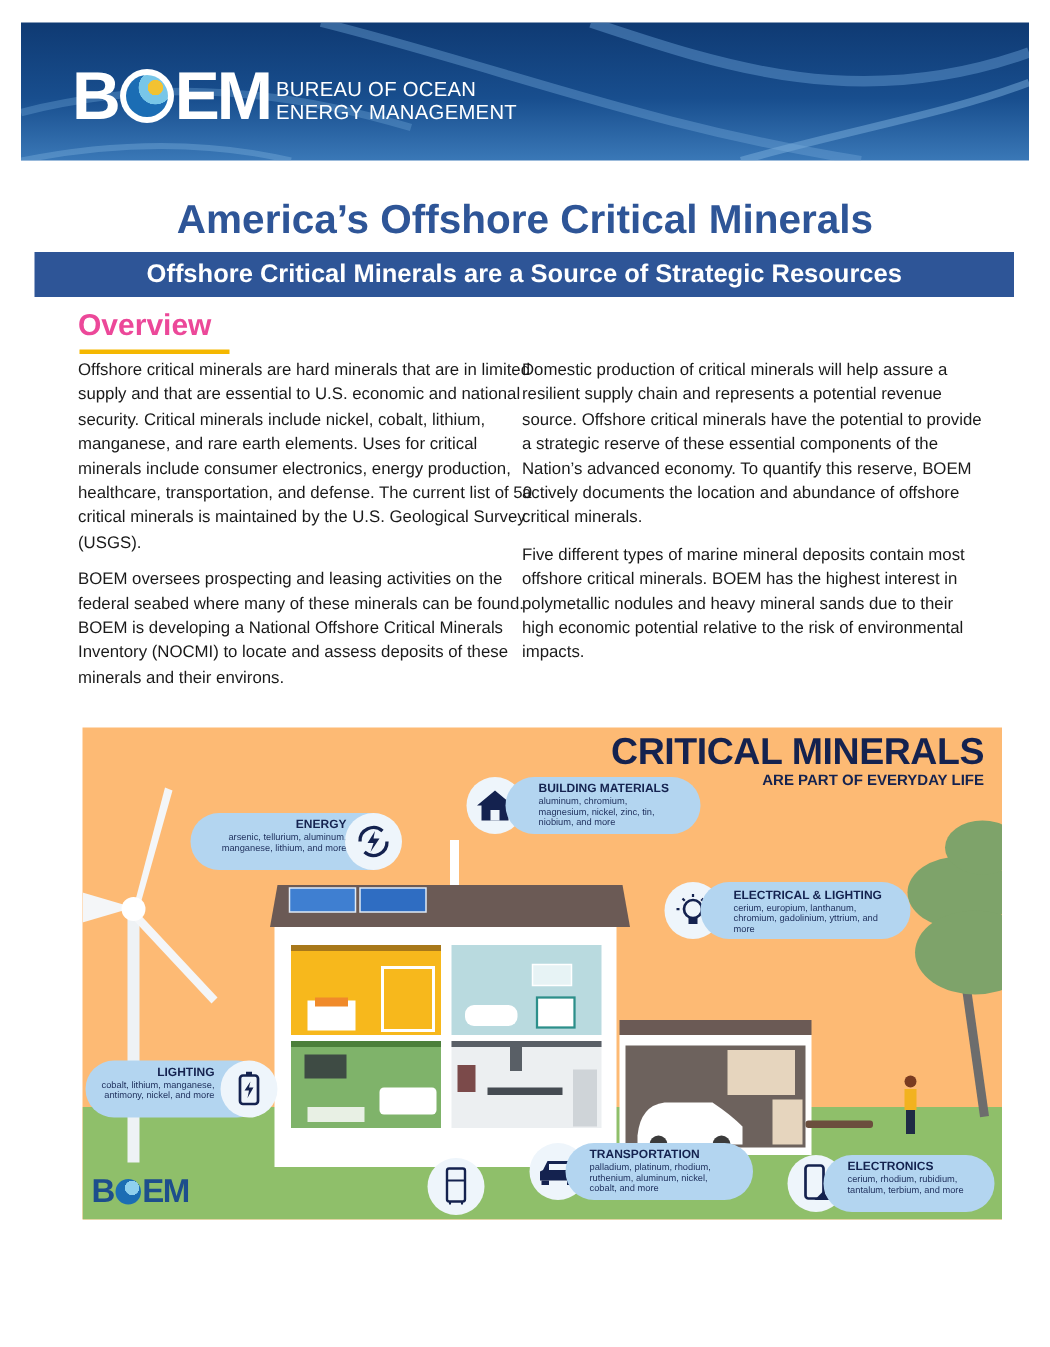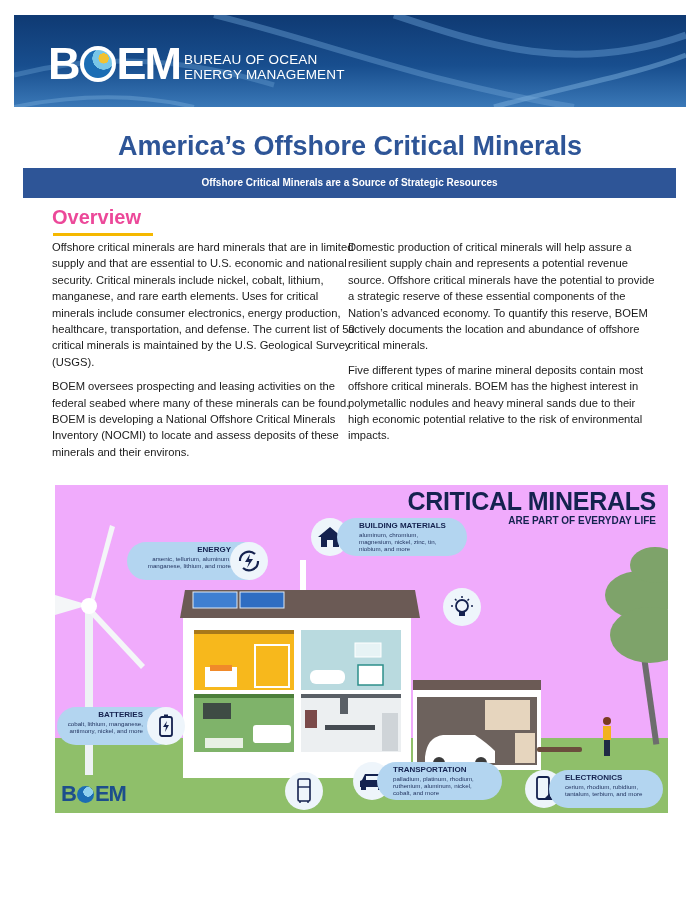--- a/index.html
+++ b/index.html
@@ -8,30 +8,30 @@
   .header { position: absolute; left: 14px; top: 15px; width: 672px; height: 92px; overflow: hidden;
     background: linear-gradient(180deg, #0f3a73 0%, #184e8e 55%, #3a78b7 100%); }
   .header svg.waves { position: absolute; left: 0; top: 0; }
   .logo { position: absolute; left: 34px; top: 27px; height: 44px; display: flex; align-items: center; }
   .logo-word { color: #ffffff; font-weight: bold; font-size: 45px; letter-spacing: -2px; line-height: 44px; font-family: "Liberation Sans", sans-serif; display: flex; align-items: center; }
   .logo-o { display: inline-block; width: 36px; height: 36px; border-radius: 50%; background: #fff; margin: 0 1px; position: relative; overflow: hidden; }
   .logo-o .wave { position: absolute; left: 4px; top: 4px; width: 28px; height: 28px; border-radius: 50%; background: radial-gradient(circle at 70% 30%, #f2c232 0 18%, #78c6e8 19% 40%, #1b6db4 41% 100%); }
   .logo-sub { color: #fff; font-size: 13.5px; line-height: 15px; margin-left: 4px; margin-top: 6px; letter-spacing: 0.2px; }
 
   .title { position: absolute; left: 0; width: 700px; top: 131px; text-align: center; color: #2e5597; font-weight: bold; font-size: 27px; font-family: "Liberation Sans", sans-serif; }
-  .banner { position: absolute; left: 23px; top: 168px; width: 653px; height: 30px; background: #2e5597; color: #fff; text-align: center; font-weight: bold; font-size: 10px; line-height: 30px; }
+  .banner { position: absolute; left: 23px; top: 168px; width: 653px; height: 30px; background: #2e5597; color: #fff; text-align: center; font-weight: bold; font-size: 17px; line-height: 30px; }
   .overview { position: absolute; left: 52px; top: 206px; color: #ec4899; font-weight: bold; font-size: 20px; }
   .overview-rule { position: absolute; left: 53px; top: 233px; width: 100px; height: 3px; background: #f5b800; }
 
   .col { position: absolute; top: 239px; width: 310px; font-family: "Liberation Sans", sans-serif; font-size: 11.2px; line-height: 16.4px; color: #1a1a1a; }
   .col p { margin: 0 0 8px 0; }
   .col-left { left: 52px; }
   .col-right { left: 348px; }
 
-  .infographic { position: absolute; left: 55px; top: 485px; width: 613px; height: 328px; background: #f0abfc; overflow: hidden; }
+  .infographic { position: absolute; left: 55px; top: 485px; width: 613px; height: 328px; background: #fdba74; overflow: hidden; }
   .info-title { position: absolute; right: 12px; top: 2px; color: #14224f; font-weight: bold; font-size: 25px; letter-spacing: -0.3px; font-family: "Liberation Sans", sans-serif; }
   .info-sub { position: absolute; right: 12px; top: 30px; color: #14224f; font-weight: bold; font-size: 10px; }
 
   .pill { position: absolute; background: #b3d5f0; border-radius: 20px; height: 38px; }
   .pill .pt { position: absolute; font-weight: bold; font-size: 8px; color: #14224f; white-space: nowrap; }
   .pill .pd { position: absolute; font-size: 6.2px; line-height: 7.2px; color: #1e2f5c; }
   .icon-circle { position: absolute; width: 38px; height: 38px; border-radius: 50%; background: #eef5fb; display: flex; align-items: center; justify-content: center; }
   .right-al { text-align: right; }
 
   .ground { position: absolute; left: 0; bottom: 0; width: 613px; height: 75px; background: #8fbf6a; }
@@ -174,23 +174,27 @@
     <div class="pd" style="left:22px;top:13px;width:86px;">aluminum, chromium, magnesium, nickel, zinc, tin, niobium, and more</div>
   </div>
 
   <div class="icon-circle" style="left:388px;top:103px;">
     <svg width="26" height="26" viewBox="0 0 26 26">
         <circle cx="13" cy="12" r="6" stroke="#14224f" stroke-width="1.8" fill="none"></circle>
         <rect x="10" y="18" width="6" height="4" fill="#14224f"></rect>
         <path d="M13 2 V4 M4 12 H2 M24 12 H22 M6 5 L7.5 6.5 M20 5 L18.5 6.5" stroke="#14224f" stroke-width="1.5"></path>
       </svg>
   </div>
+  <div class="pill" style="left:412px;top:103px;width:140px;">
+    <div class="pt" style="left:22px;top:4px;">ELECTRICAL &amp; LIGHTING</div>
+    <div class="pd" style="left:22px;top:14px;width:100px;">cerium, europium, lanthanum, chromium, gadolinium, yttrium, and more</div>
+  </div>
 
   <div class="pill" style="left:2px;top:222px;width:120px;">
-    <div class="pt" style="right:34px;top:3px;">BATTERIES</div>
+    <div class="pt" style="right:34px;top:3px;">LIGHTING</div>
     <div class="pd right-al" style="right:34px;top:13px;width:86px;">cobalt, lithium, manganese, antimony, nickel, and more</div>
   </div>
   <div class="icon-circle" style="left:92px;top:222px;">
     <svg width="16" height="24" viewBox="0 0 16 24">
         <rect x="2" y="3" width="12" height="19" rx="2" stroke="#14224f" stroke-width="1.8" fill="none"></rect>
         <rect x="6" y="0.5" width="4" height="2.5" fill="#14224f"></rect>
         <path d="M9 7 L5 13 L8 13 L7 18 L11 11 L8 11 Z" fill="#14224f"></path>
       </svg>
   </div>
 

